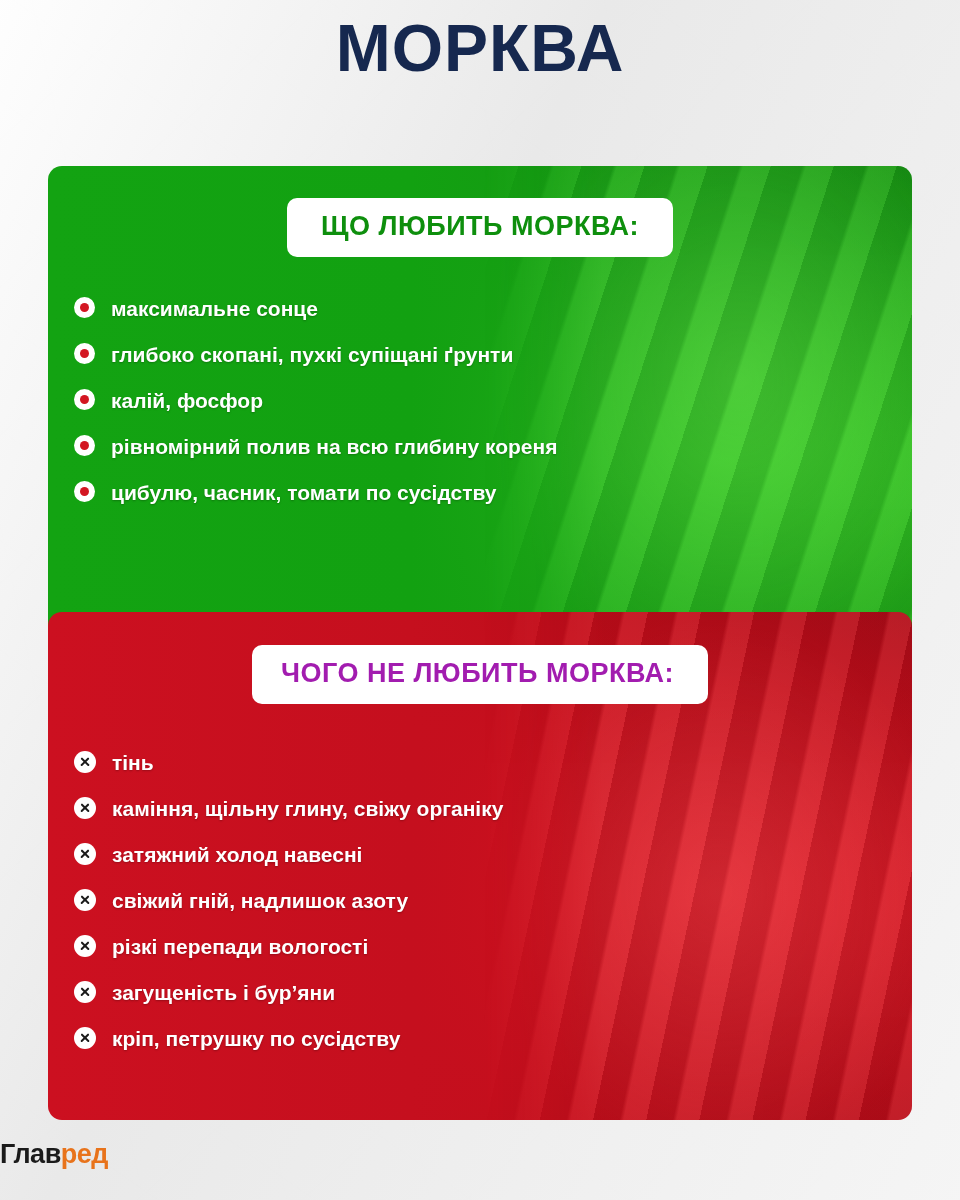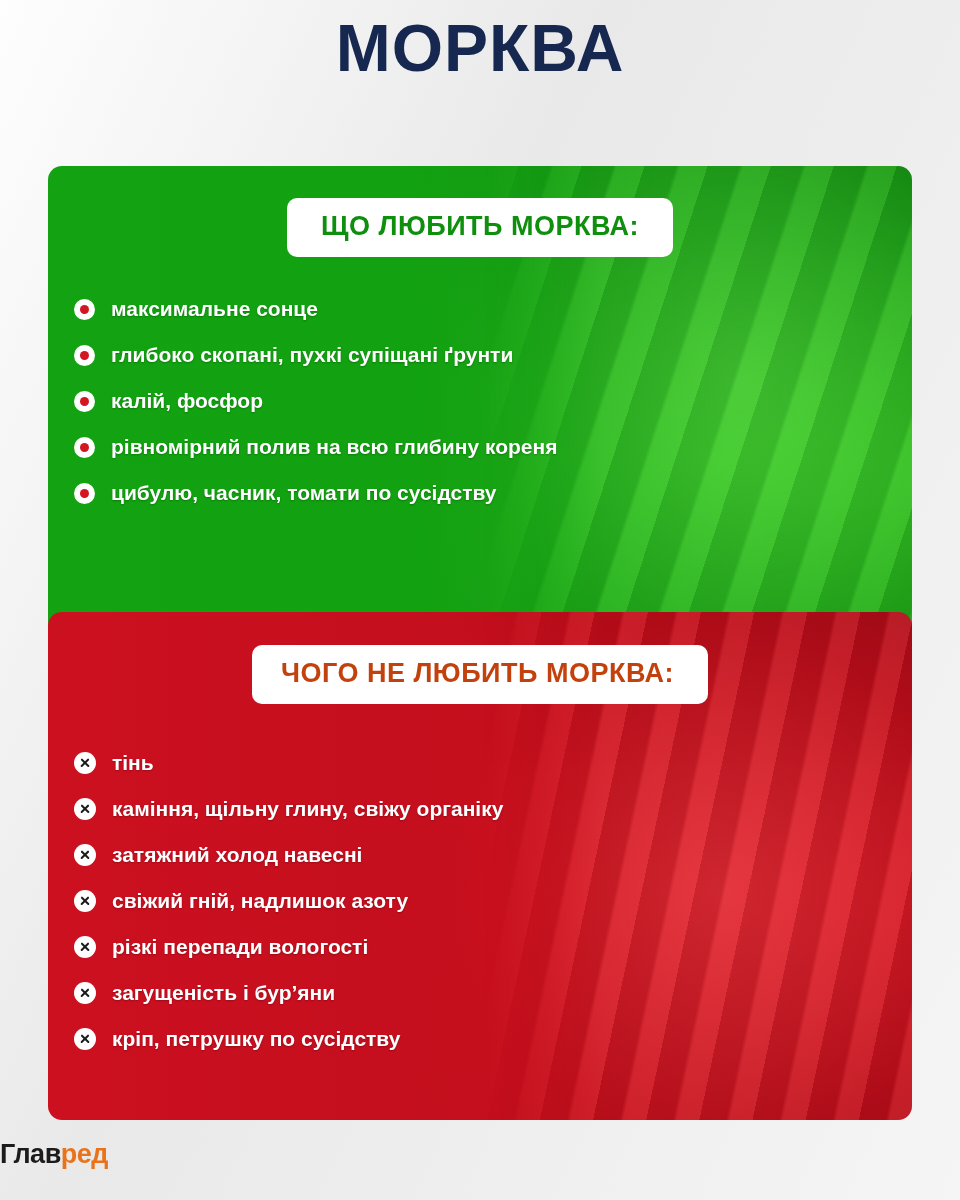--- a/index.html
+++ b/index.html
@@ -90,29 +90,29 @@
     border-radius: 10px;
     display: inline-block;
     padding: 13px 34px 15px 34px;
     font-size: 27px;
     font-weight: bold;
     letter-spacing: 0.5px;
     white-space: nowrap;
   }
   .banner-wrap { text-align: center; position: relative; z-index: 2; }
   .banner-green { margin-top: 32px; color: #0e8f0d; }
-  .banner-red { margin-top: 33px; color: #c2410c; padding-left: 29px; }
+  .banner-red { margin-top: 33px; color: #a21caf; padding-left: 29px; }
 
   ul.items { list-style: none; position: relative; z-index: 2; }
   .items-green { margin: 40px 0 0 26px; }
   .items-red { margin: 47px 0 0 26px; }
 
   ul.items li {
     display: flex;
-    align-items: center;
+    align-items: flex-start;
     color: #ffffff;
     font-size: 21px;
     font-weight: bold;
     margin-bottom: 22px;
     text-shadow: 0 1px 2px rgba(0,0,0,0.25);
   }
   .items-red li { margin-bottom: 26px; }
 
   .bullet-dot {
     flex: 0 0 auto;

